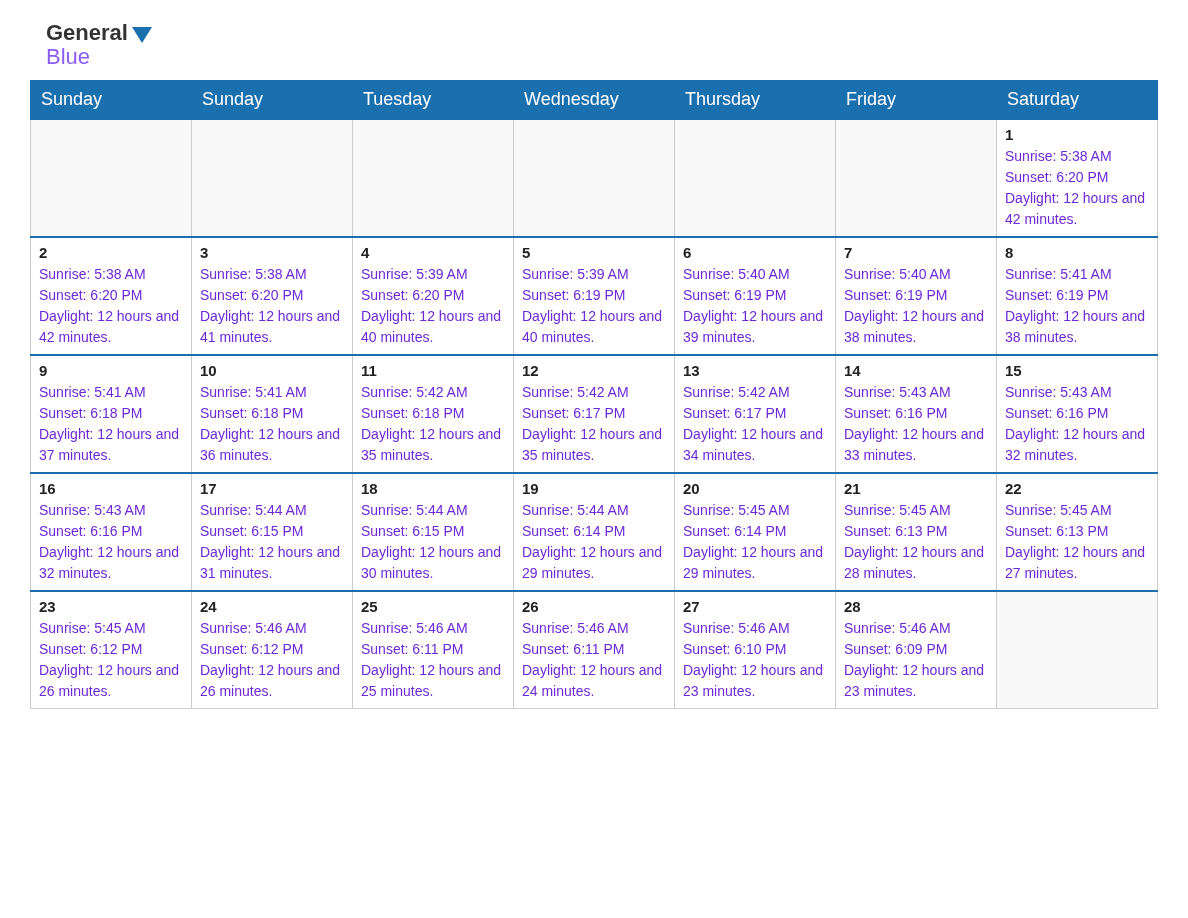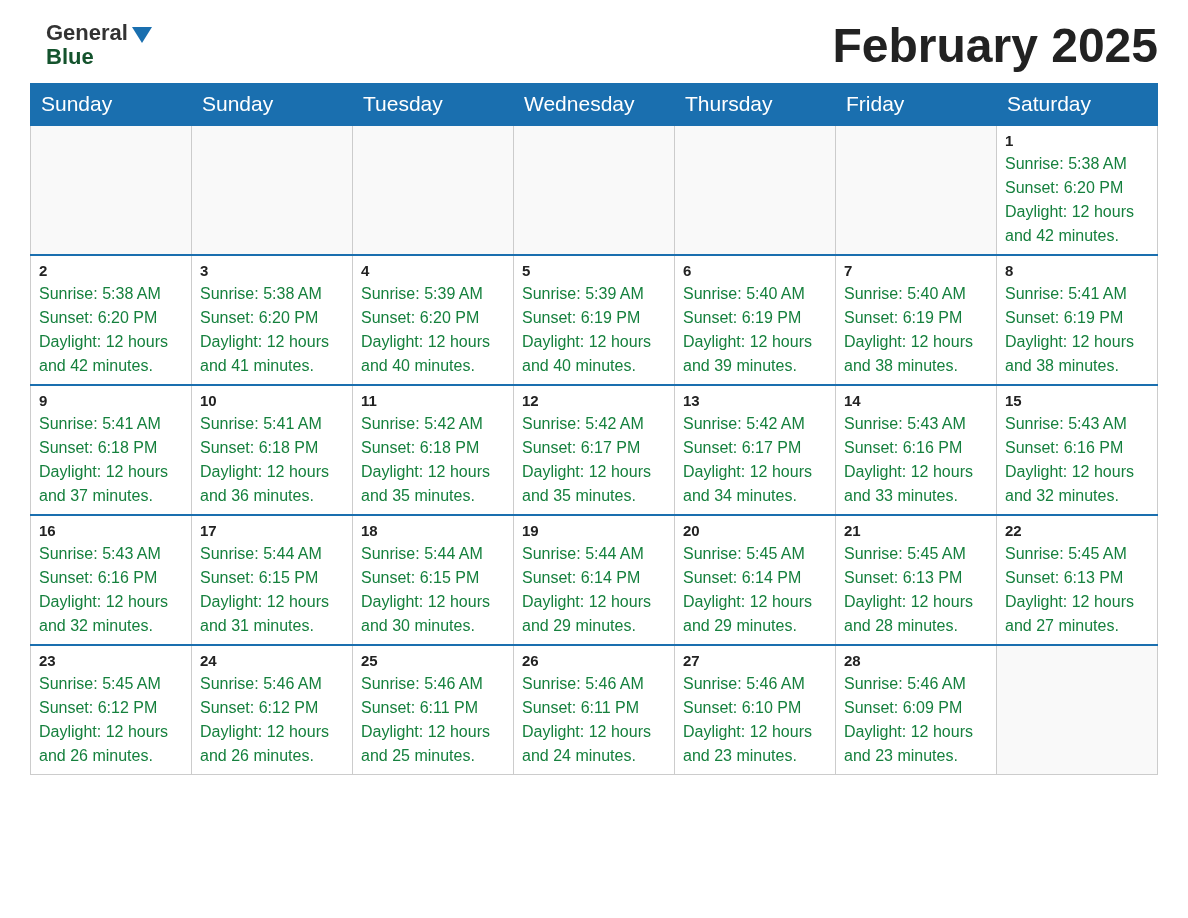--- a/index.html
+++ b/index.html
@@ -36,22 +36,22 @@
       width: 0;
       height: 0;
       border-left: 10px solid transparent;
       border-right: 10px solid transparent;
       border-top: 16px solid #1a6faf;
       margin-left: 2px;
       margin-top: 4px;
     }
     .logo-blue {
       font-size: 22px;
-      font-weight: bold;
-      color: #14532d;
+      font-weight: normal;
+      color: #8b5cf6;
       margin-top: -2px;
     }
     .title-block {
       text-align: right;
     }
     .main-title {
       font-size: 48px;
       font-weight: bold;
       color: #222;
       line-height: 1.1;
@@ -64,21 +64,21 @@
     .calendar {
       width: 100%;
       border-collapse: collapse;
       margin-top: 10px;
     }
     .calendar th {
       background-color: #1a6faf;
       color: #fff;
       text-align: left;
       padding: 8px 10px;
-      font-size: 21px;
+      font-size: 18px;
       font-weight: normal;
       border: 1px solid #1a6faf;
     }
     .calendar td {
       vertical-align: top;
       border: 1px solid #ccc;
       padding: 6px 8px;
       width: calc(100% / 7);
       min-height: 110px;
       font-size: 12.5px;
@@ -88,22 +88,22 @@
       height: 110px;
     }
     .day-number {
       font-size: 15px;
       font-weight: bold;
       color: #222;
       display: block;
       margin-bottom: 3px;
     }
     .day-info {
-      font-size: 16px;
-      color: #15803d;
+      font-size: 14px;
+      color: #6d28d9;
       line-height: 1.5;
     }
     .empty-cell {
       background: #f9f9f9;
     }
     .calendar tbody tr:first-child td {
       border-top: 2px solid #1a6faf;
     }
     .calendar tbody tr td {
       border-top: 2px solid #1a6faf;
@@ -114,21 +114,20 @@
 
 <div class="header">
   <div class="logo">
     <div class="logo-top">
       <span class="logo-general">General</span>
       <div class="logo-arrow"></div>
     </div>
     <span class="logo-blue">Blue</span>
   </div>
   <div class="title-block">
-    <div class="main-title">February 2025</div>
   </div>
 </div>
 
 <table class="calendar">
   <thead>
     <tr>
     <th>Sunday</th>
         <th>Sunday</th>
         <th>Tuesday</th>
         <th>Wednesday</th>

